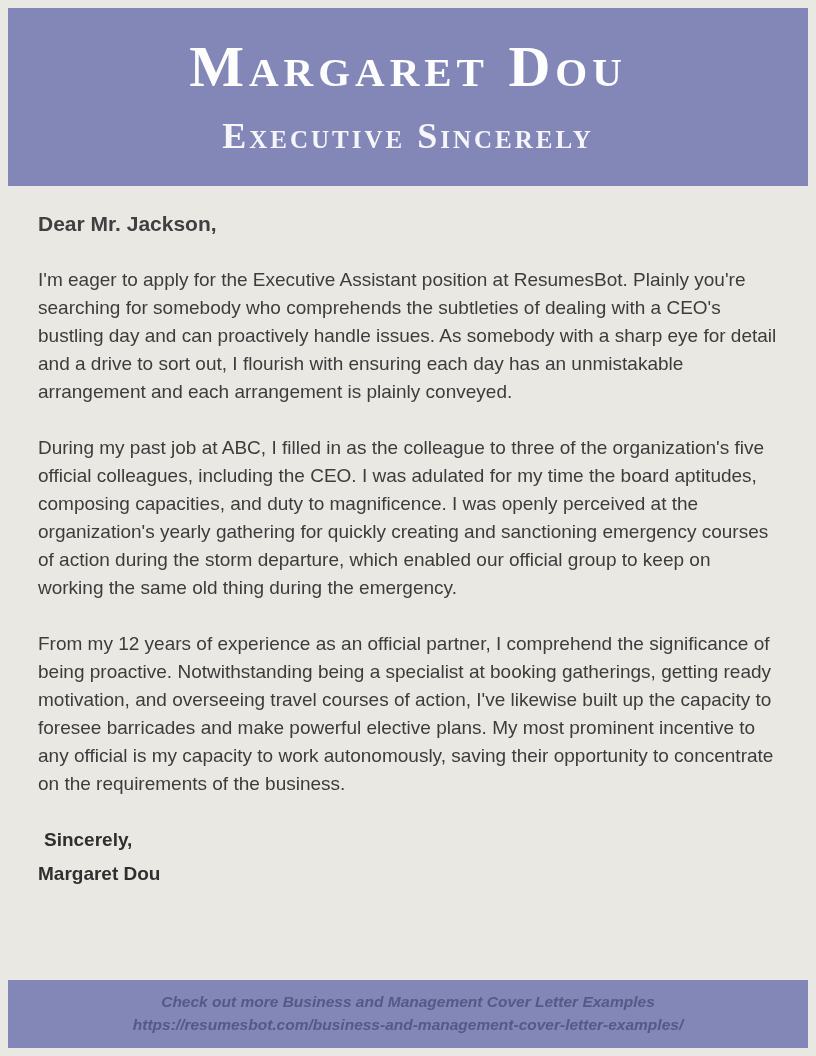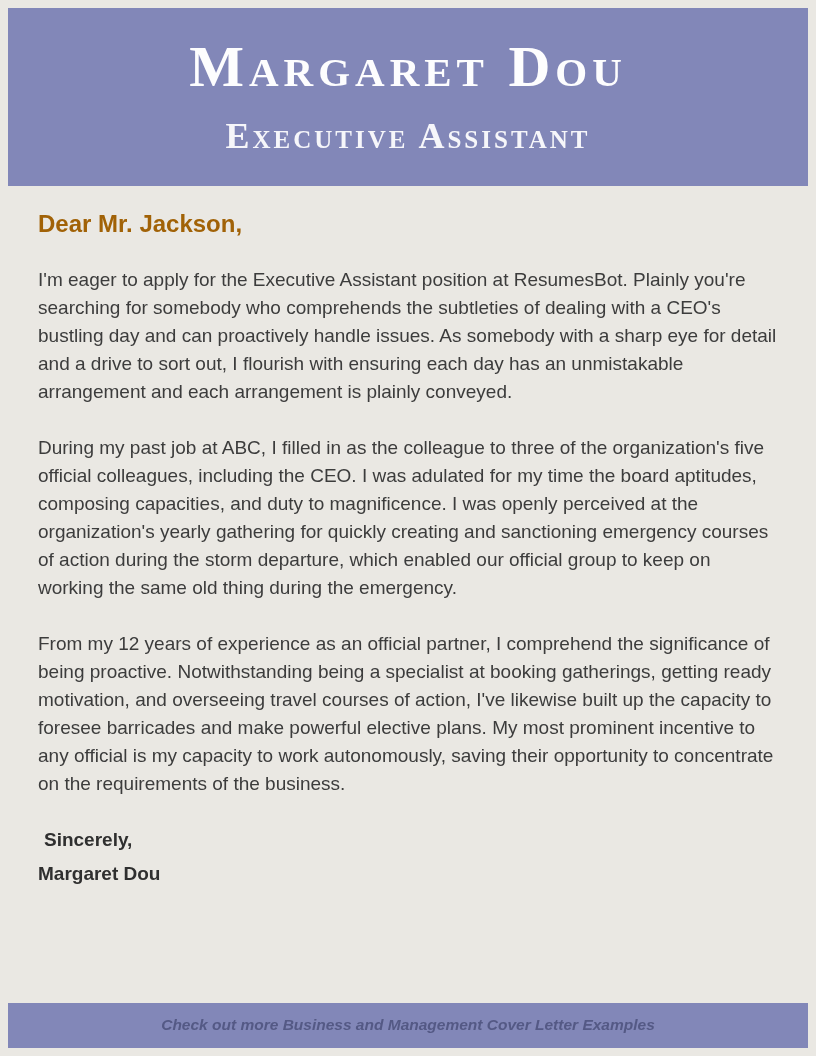--- a/index.html
+++ b/index.html
@@ -46,23 +46,23 @@
   }
   .letter-body {
     flex: 1 1 auto;
     padding: 24px 30px 0 30px;
     color: #3c3c3c;
     font-size: 19px;
     line-height: 28px;
   }
   .salutation {
     font-weight: bold;
-    font-size: 24px;
+    font-size: 21px;
     margin: 0 0 28px 0;
-    color: #a16207;
+    color: #404040;
   }
   .para {
     margin: 16px 0 28px 0;
   }
   .thanks {
     font-weight: bold;
     color: #2f2f2f;
     margin: 0 0 28px 0;
   }
   .signoff {
@@ -94,29 +94,30 @@
     font-weight: bold;
   }
 </style>
 </head>
 <body>
 
 <div class="page">
 
   <div class="header-band">
     <h1 class="name">Margaret Dou</h1>
-    <h2 class="job-title">Executive Assistant</h2>
+    <h2 class="job-title">Executive Sincerely</h2>
   </div>
 
   <div class="letter-body">
     <p class="salutation">Dear Mr. Jackson,</p>
     <p class="para">I'm eager to apply for the Executive Assistant position at ResumesBot. Plainly you're searching for somebody who comprehends the subtleties of dealing with a CEO's bustling day and can proactively handle issues. As somebody with a sharp eye for detail and a drive to sort out, I flourish with ensuring each day has an unmistakable arrangement and each arrangement is plainly conveyed.</p>
     <p class="para">During my past job at ABC, I filled in as the colleague to three of the organization's five official colleagues, including the CEO. I was adulated for my time the board aptitudes, composing capacities, and duty to magnificence. I was openly perceived at the organization's yearly gathering for quickly creating and sanctioning emergency courses of action during the storm departure, which enabled our official group to keep on working the same old thing during the emergency.</p>
     <p class="para">From my 12 years of experience as an official partner, I comprehend the significance of being proactive. Notwithstanding being a specialist at booking gatherings, getting ready motivation, and overseeing travel courses of action, I've likewise built up the capacity to foresee barricades and make powerful elective plans. My most prominent incentive to any official is my capacity to work autonomously, saving their opportunity to concentrate on the requirements of the business.</p>
     <p class="signoff">Sincerely,</p>
     <p class="signature">Margaret Dou</p>
   </div>
 
   <div class="footer-band">
     <span>Check out more Business and Management Cover Letter Examples</span>
+    <a href="#" class="footer-url">https://resumesbot.com/business-and-management-cover-letter-examples/</a>
   </div>
 
 </div>
 
 </body></html>

